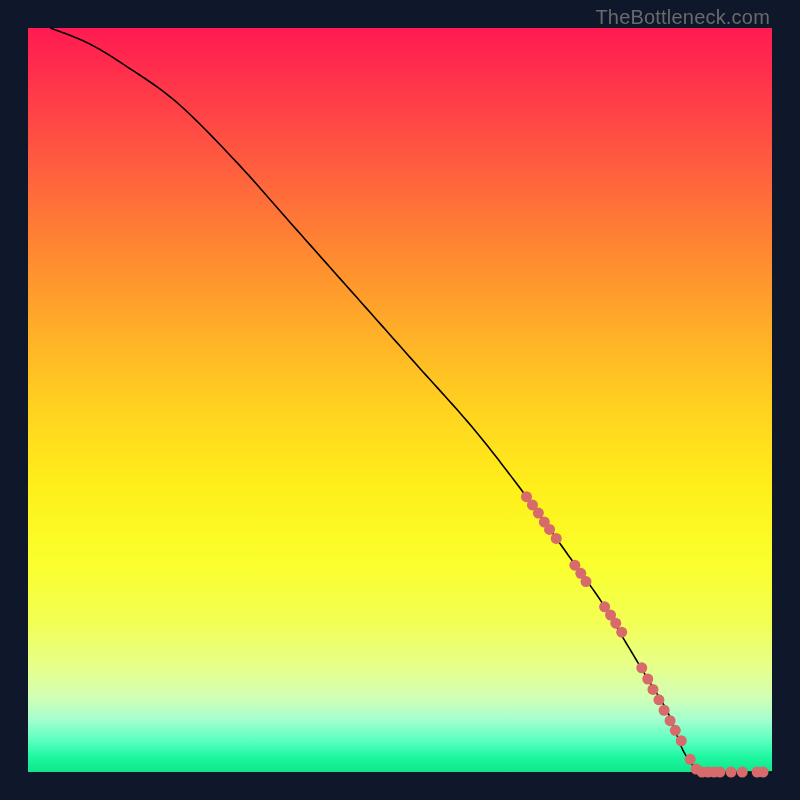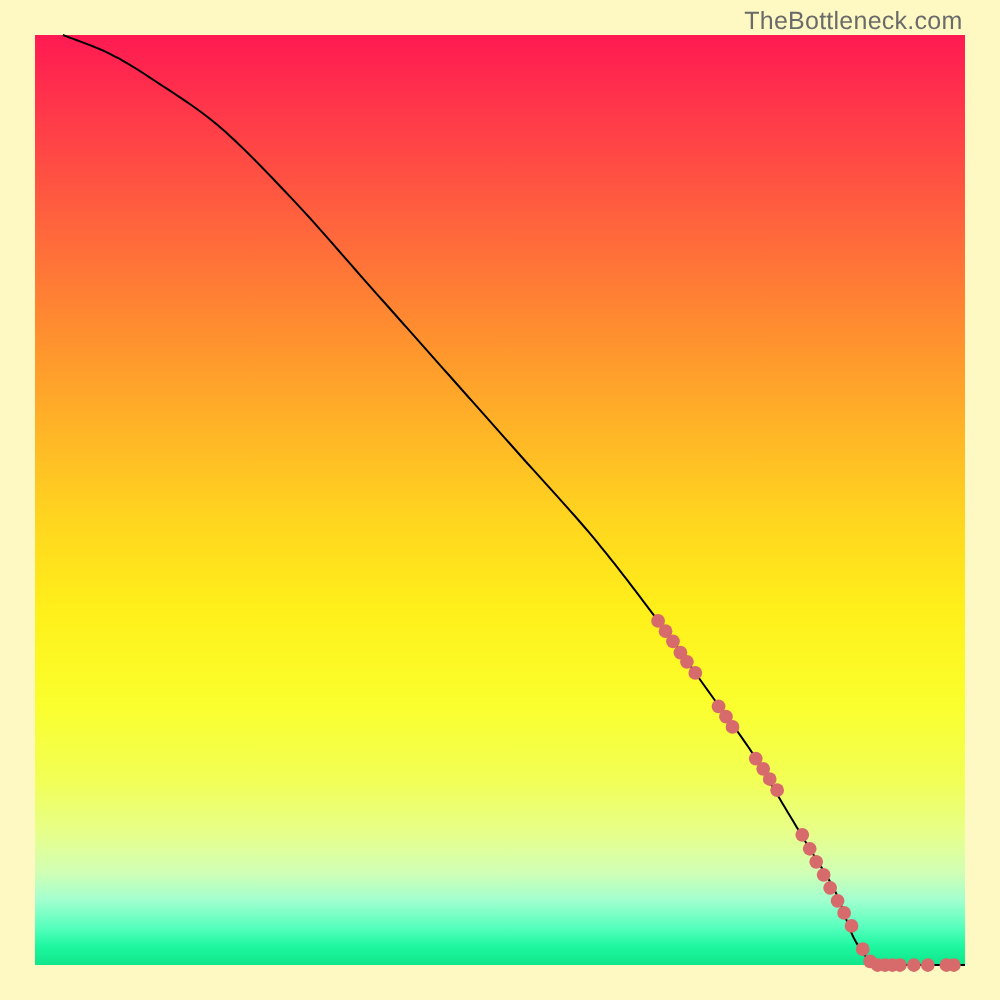--- a/index.html
+++ b/index.html
@@ -8,21 +8,21 @@
     width: 800px;
     height: 800px;
     overflow: hidden;
     background: #000;
     font-family: Arial, Helvetica, sans-serif;
   }
   .frame {
     position: relative;
     width: 800px;
     height: 800px;
-    background: #fef9c3;
+    background: #0f172a;
     text-align: center;
   }
   .plot {
     position: absolute;
     left: 28px;
     top: 28px;
     width: 744px;
     height: 744px;
     
     background: linear-gradient(to bottom,

